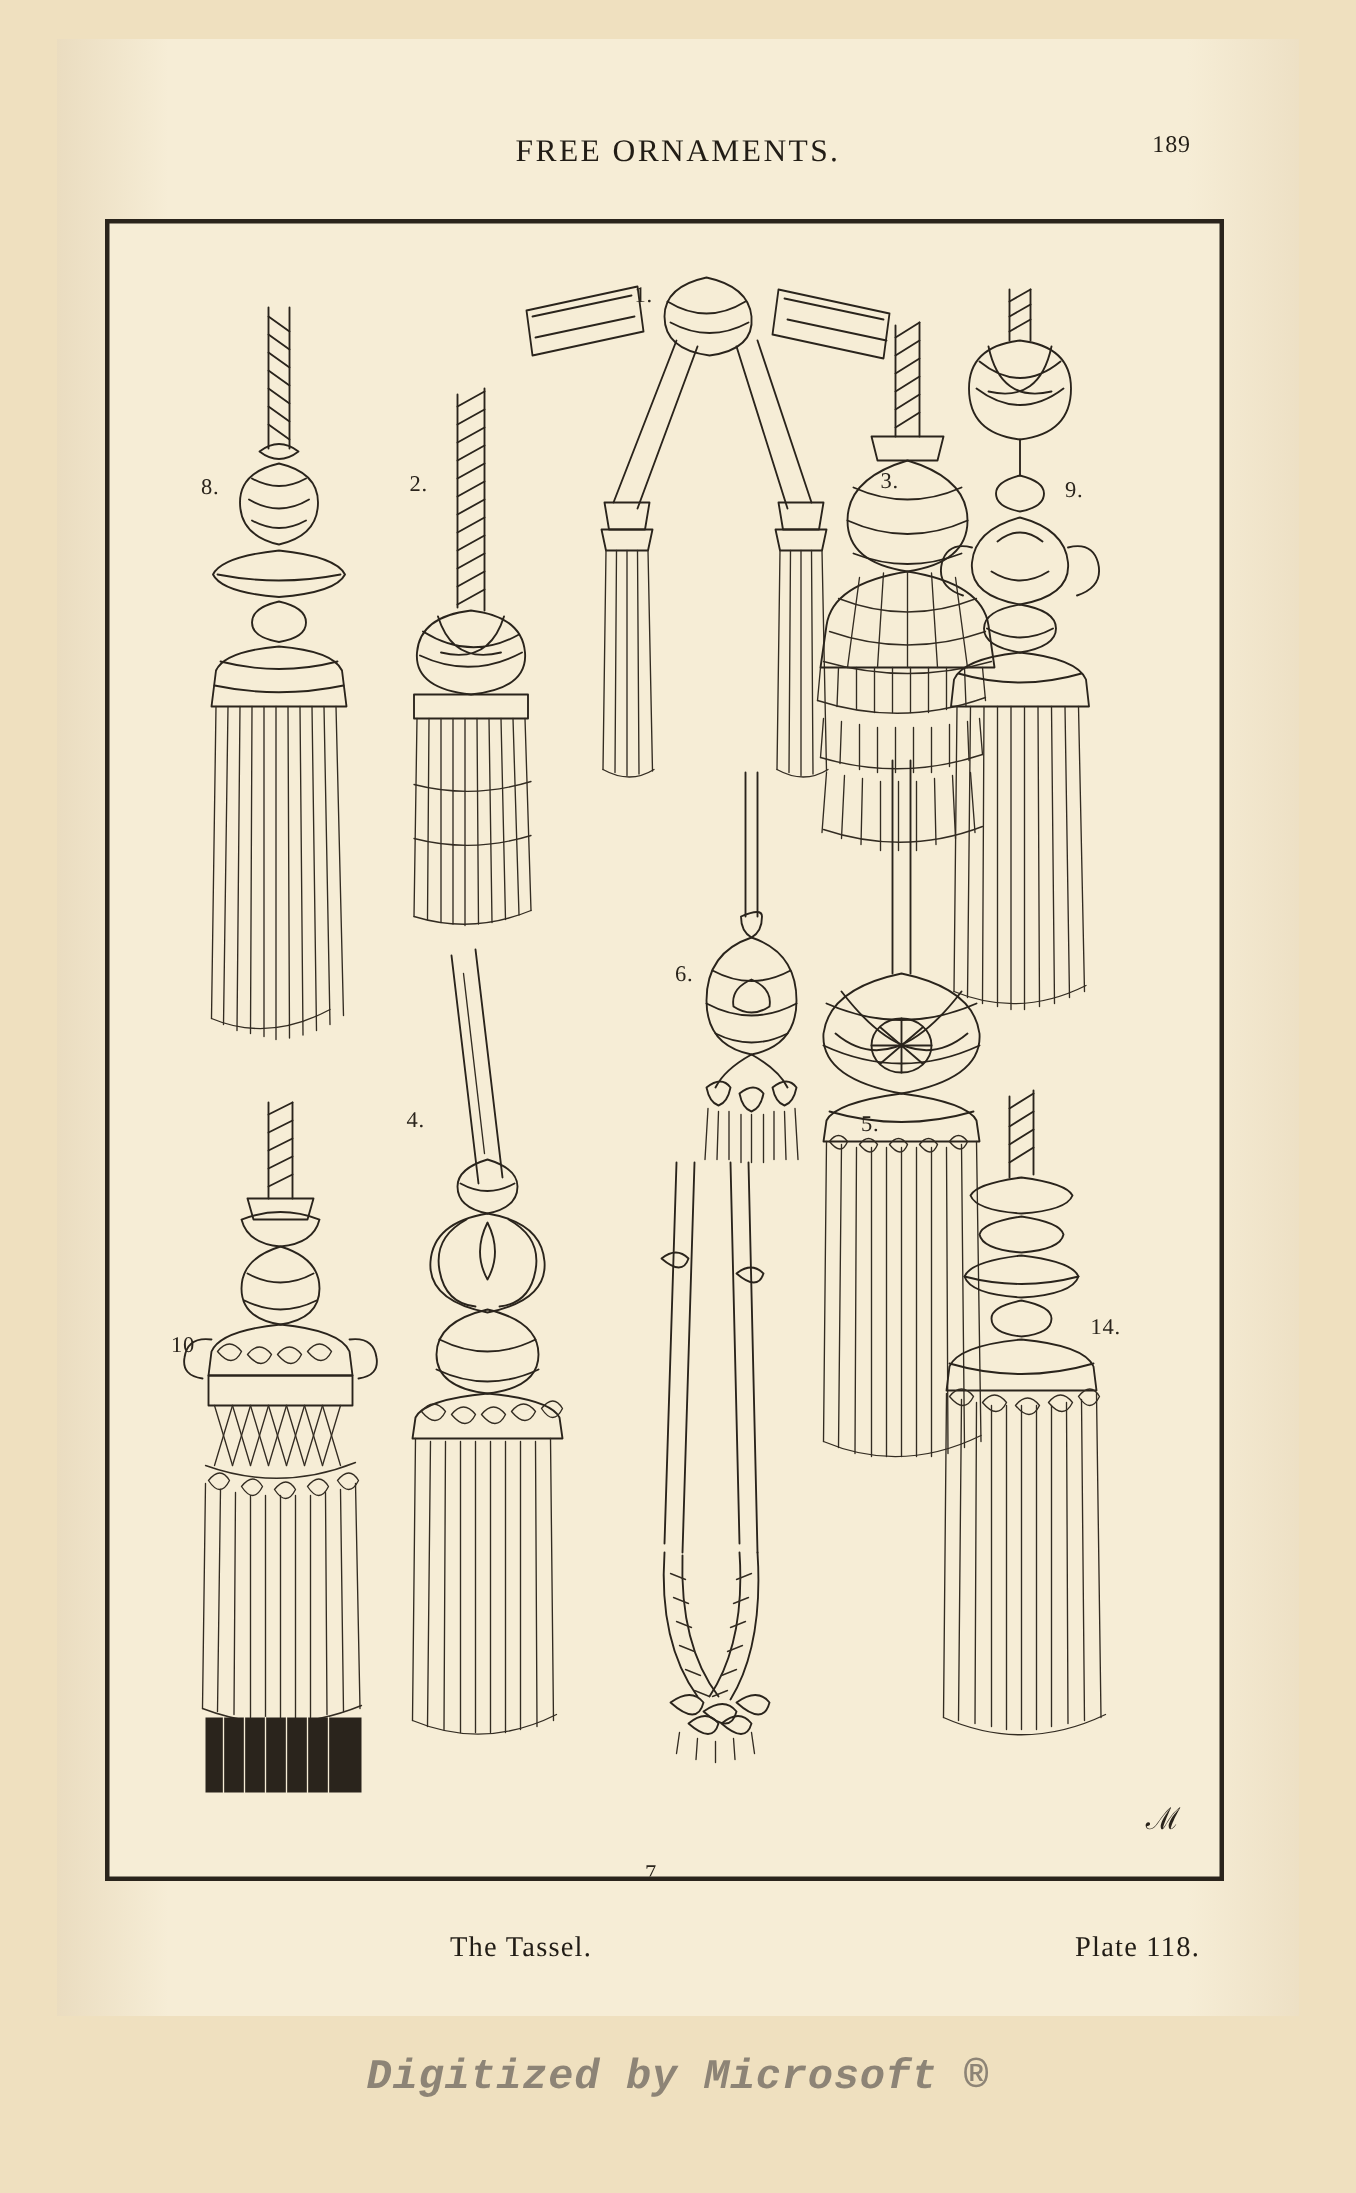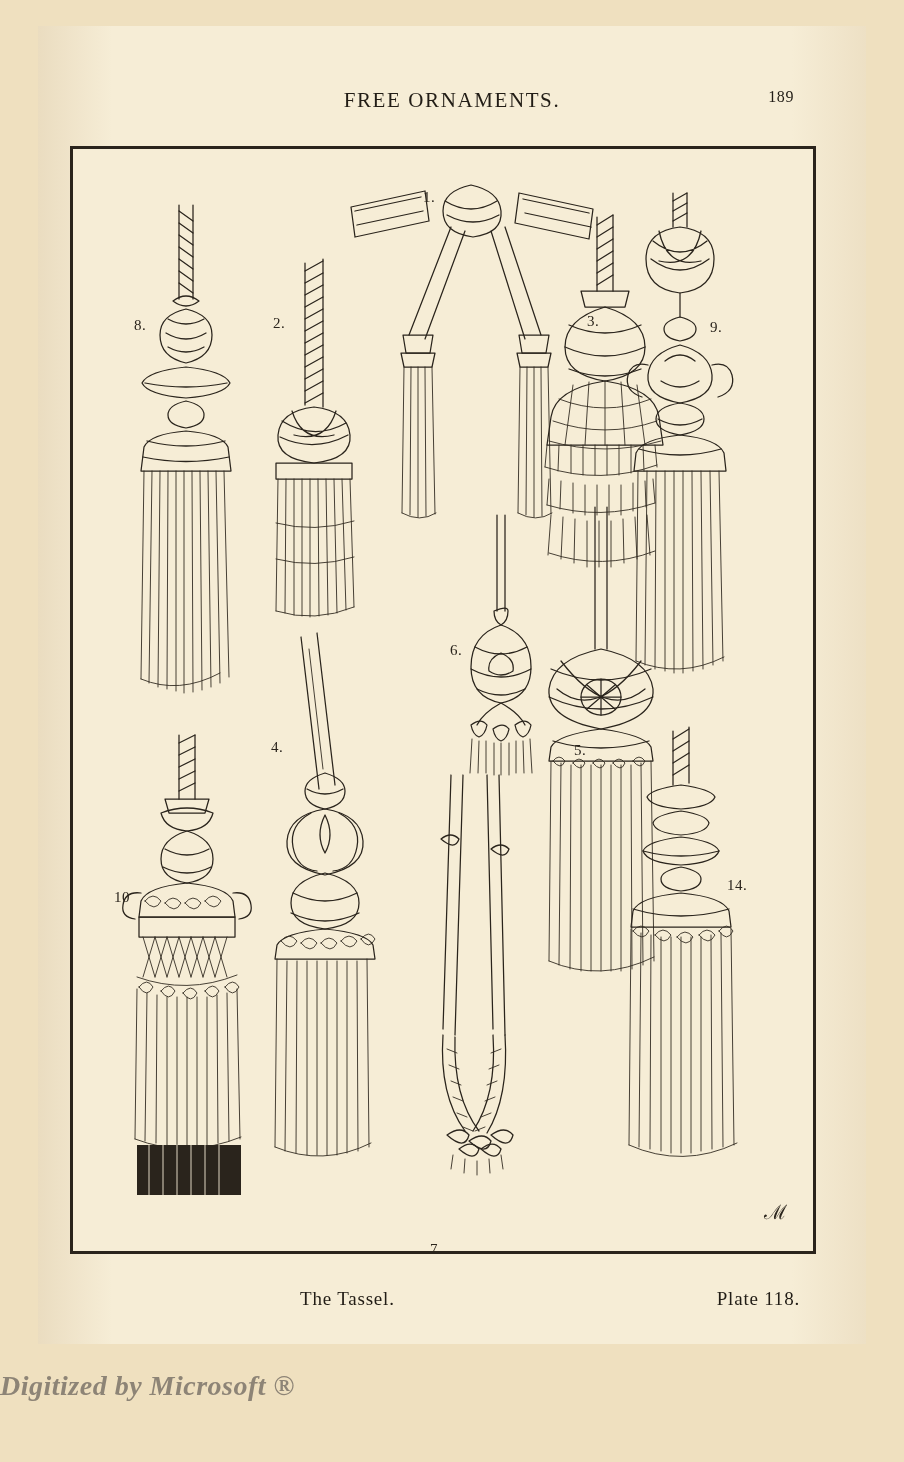--- a/index.html
+++ b/index.html
@@ -88,22 +88,22 @@
   }
   .caption-plate {
     margin-right: 10px;
   }
   
   .footer-mark {
     position: absolute;
     left: 0;
     top: 1370px;
     width: 904px;
-    text-align: left;
-    font-family: Liberation Serif, serif;
+    text-align: center;
+    font-family: Liberation Mono, monospace;
     font-style: italic;
     font-weight: bold;
     font-size: 28px;
     letter-spacing: 0.5px;
     color: #7d756a;
     opacity: 0.85;
   }
   .fig-label {
     position: absolute;
     font-size: 15px;

